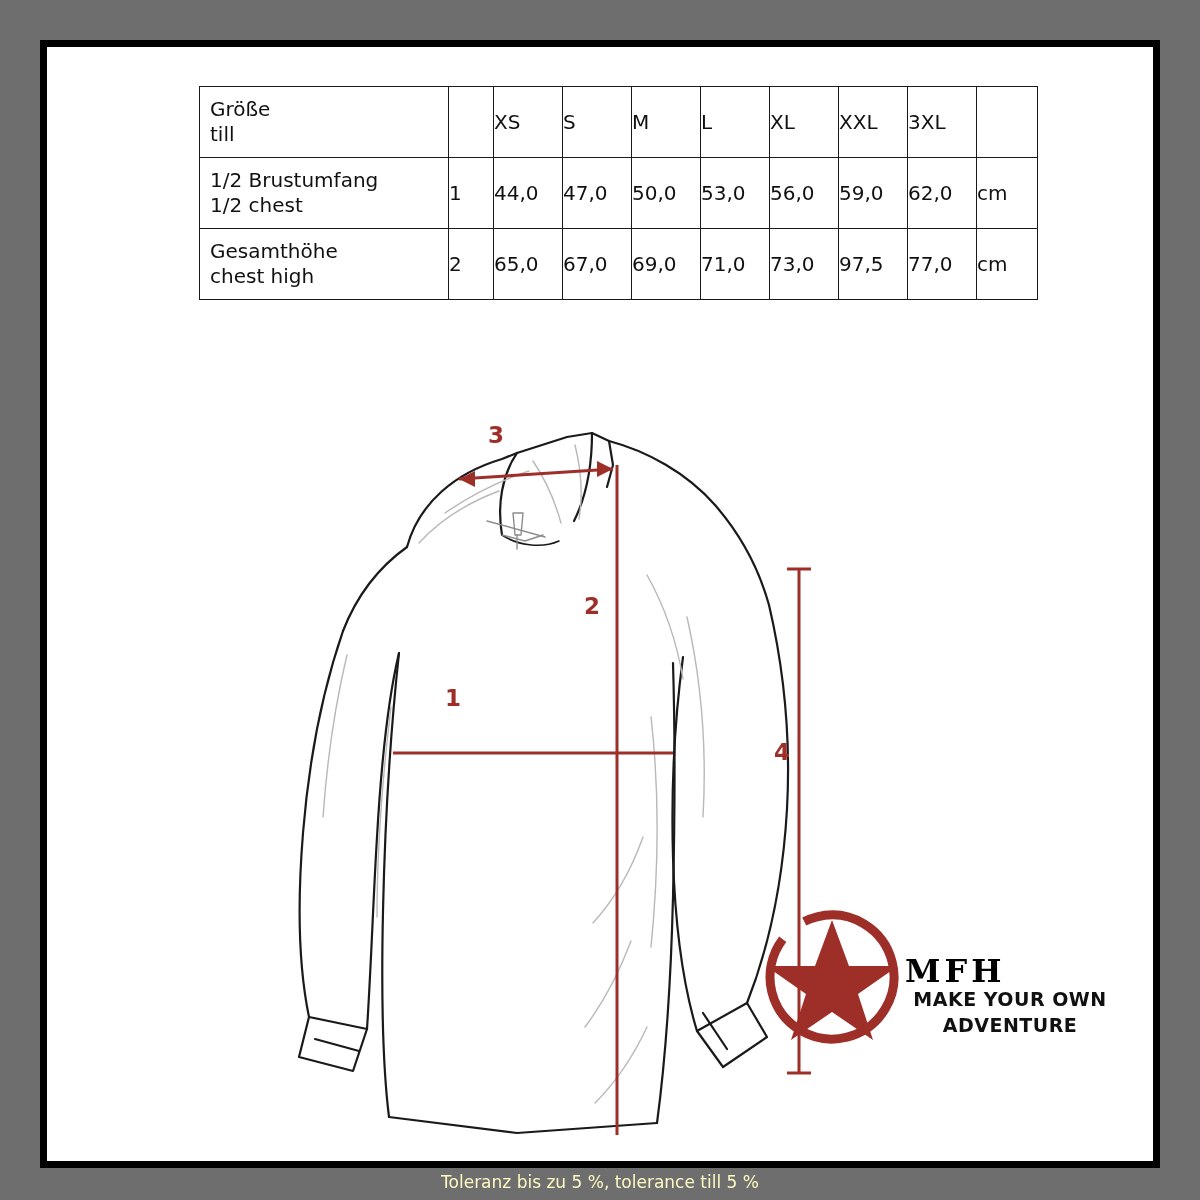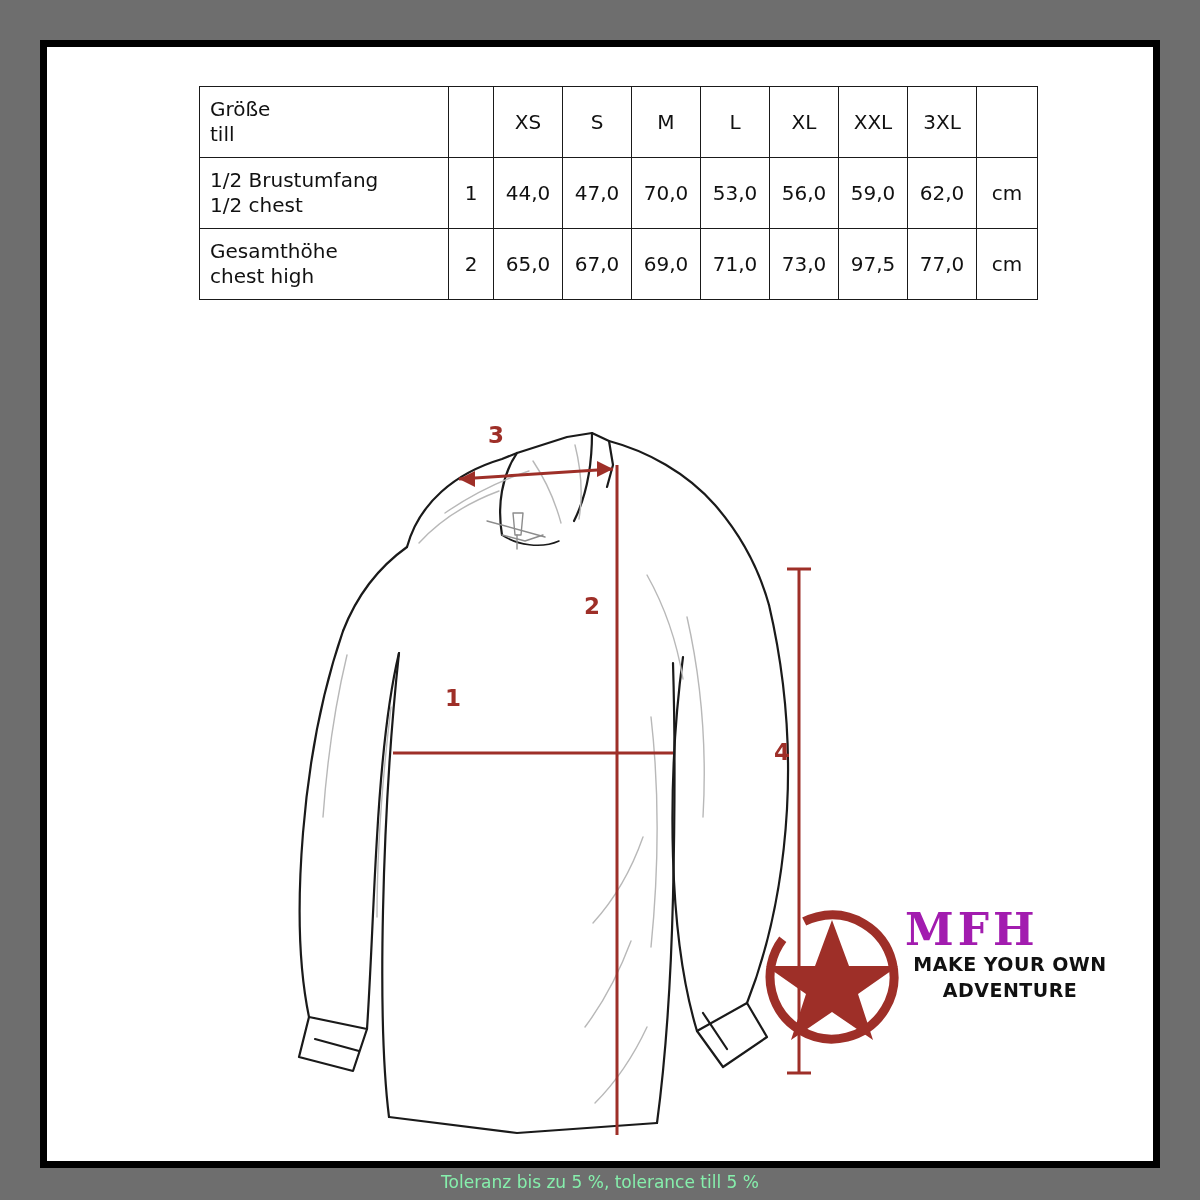--- a/index.html
+++ b/index.html
@@ -36,21 +36,20 @@
     top: 39px;
     border-collapse: collapse;
     table-layout: fixed;
   }
   .size-table td {
     border: 1.5px solid #1a1a1a;
     font-size: 20px;
     color: #111;
     padding: 0;
     height: 62px;
-    text-align: center;
     vertical-align: middle;
     font-weight: 400;
   }
   .size-table td.label {
     text-align: left;
     padding: 4px 10px;
     width: 228px;
     line-height: 1.25;
     font-size: 20px;
   }
@@ -94,24 +93,25 @@
   .logo-star { position: absolute; left: 0; top: 0; }
   .logo-text {
     position: absolute;
     left: 148px;
     top: 6px;
     width: 200px;
   }
   .mfh {
     font-family: "DejaVu Serif", "Liberation Serif", serif;
     font-weight: 700;
-    font-size: 44px;
+    font-size: 32px;
     letter-spacing: 4px;
-    color: #a21caf;
+    color: #000000;
     line-height: 1;
+    margin-top: 47px;
   }
   .tagline {
     font-family: "DejaVu Sans", "Liberation Sans", sans-serif;
     font-weight: 700;
     font-size: 19px;
     color: #111;
     letter-spacing: 0.5px;
     line-height: 1.35;
     margin-top: 0;
     text-align: center;
@@ -120,21 +120,21 @@
   .tagline .l2 { display: block; }
 
   
   .footer-note {
     position: absolute;
     left: 0;
     right: 0;
     bottom: 8px;
     text-align: center;
     font-size: 17px;
-    color: #86efac;
+    color: #fef9c3;
   }
 </style>
 </head>
 <body>
 
 <div class="frame">
   <div class="sheet">
 
     <table class="size-table">
       <tbody>
@@ -155,21 +155,21 @@
         </tr>
 
         <tr>
           <td class="label">
             <span class="lbl-line">1/2 Brustumfang</span>
             <span class="lbl-line">1/2 chest</span>
           </td>
           <td class="num">1</td>
           <td class="val">44,0</td>
           <td class="val">47,0</td>
-          <td class="val">70,0</td>
+          <td class="val">50,0</td>
           <td class="val">53,0</td>
           <td class="val">56,0</td>
           <td class="val">59,0</td>
           <td class="val">62,0</td>
           <td class="unit">cm</td>
         </tr>
 
         <tr>
           <td class="label">
             <span class="lbl-line">Gesamthöhe</span>

